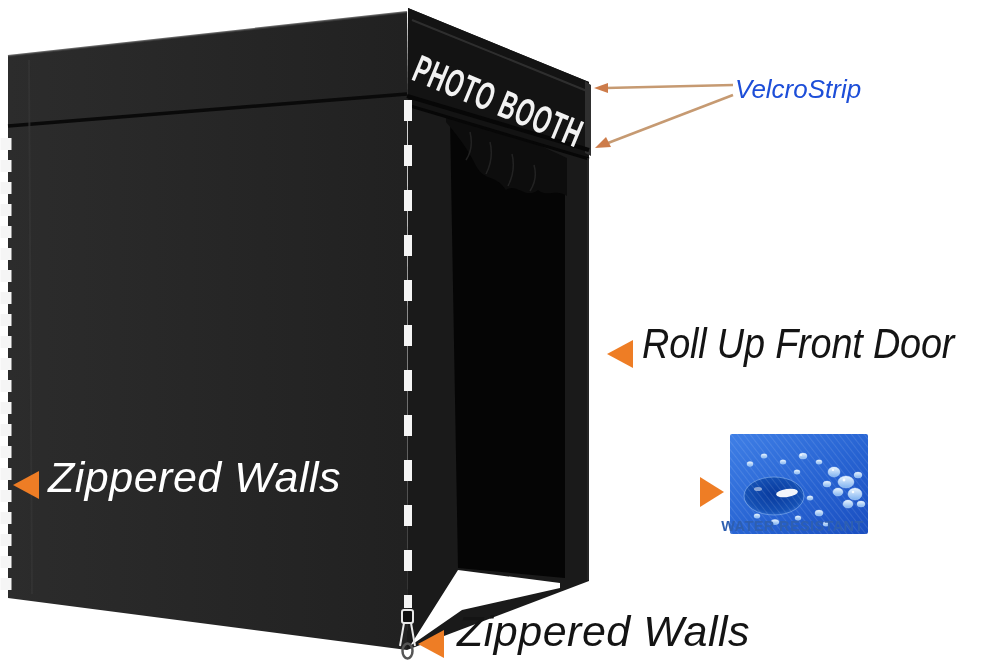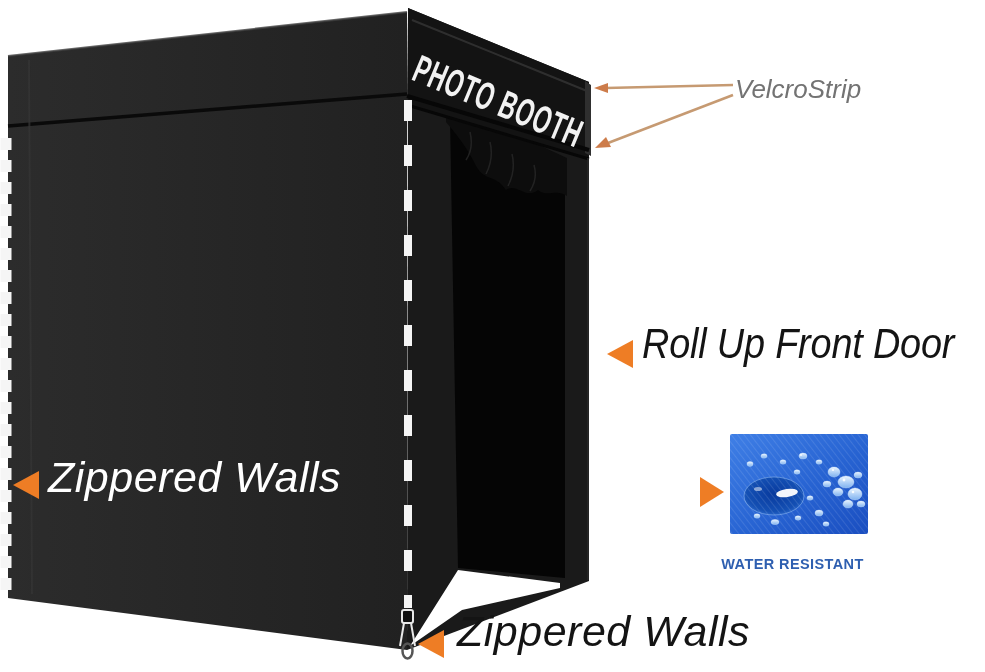--- a/index.html
+++ b/index.html
@@ -13,36 +13,36 @@
     position:absolute;left:424px;top:46px;
     transform:rotate(22.5deg) scale(.88,1.5);
     transform-origin:0 0;
     font-weight:bold;font-size:26px;letter-spacing:1px;
     color:#f2f2f2;white-space:nowrap;
   }
   .lbl{position:absolute;font-style:italic;white-space:nowrap;line-height:1.2;}
   .lbl-big{font-size:43px;letter-spacing:-0.2px;color:#141414;}
   .squeeze{transform:scaleX(.88);transform-origin:0 50%;}
   .lbl-white{color:#ffffff;}
-  .lbl-velcro{font-size:26px;color:#737373;left:735px;top:74px;}
+  .lbl-velcro{font-size:26px;color:#1d4ed8;left:735px;top:74px;}
   .lbl-rollup{left:642px;top:318px;}
   .lbl-zip-side{left:48px;top:452px;letter-spacing:.5px;}
   .lbl-zip-bottom{left:457px;top:606px;letter-spacing:.5px;}
   
   .tri{position:absolute;width:0;height:0;border-top:14px solid transparent;border-bottom:14px solid transparent;}
   .tri-left{border-right:26px solid #ee7d25;}
   .tri-right{border-left:24px solid #ee7d25;border-top-width:15px;border-bottom-width:15px;}
   .tri-rollup{left:607px;top:340px;}
   .tri-zip-side{left:13px;top:471px;}
   .tri-zip-bottom{left:418px;top:630px;}
   .tri-water{left:700px;top:477px;}
   
   .water-thumb{position:absolute;left:730px;top:434px;}
   .water-caption{
-    position:absolute;left:705px;top:556px;width:175px;text-align:center;
+    position:absolute;left:705px;top:518px;width:175px;text-align:center;
     font-weight:bold;font-size:14.5px;letter-spacing:.4px;color:#2e5fb0;
   }
 </style>
 </head>
 <body>
 
 <div class="stage">
 
   <svg class="tent-svg" width="985" height="672" viewBox="0 0 985 672">
     <defs>

